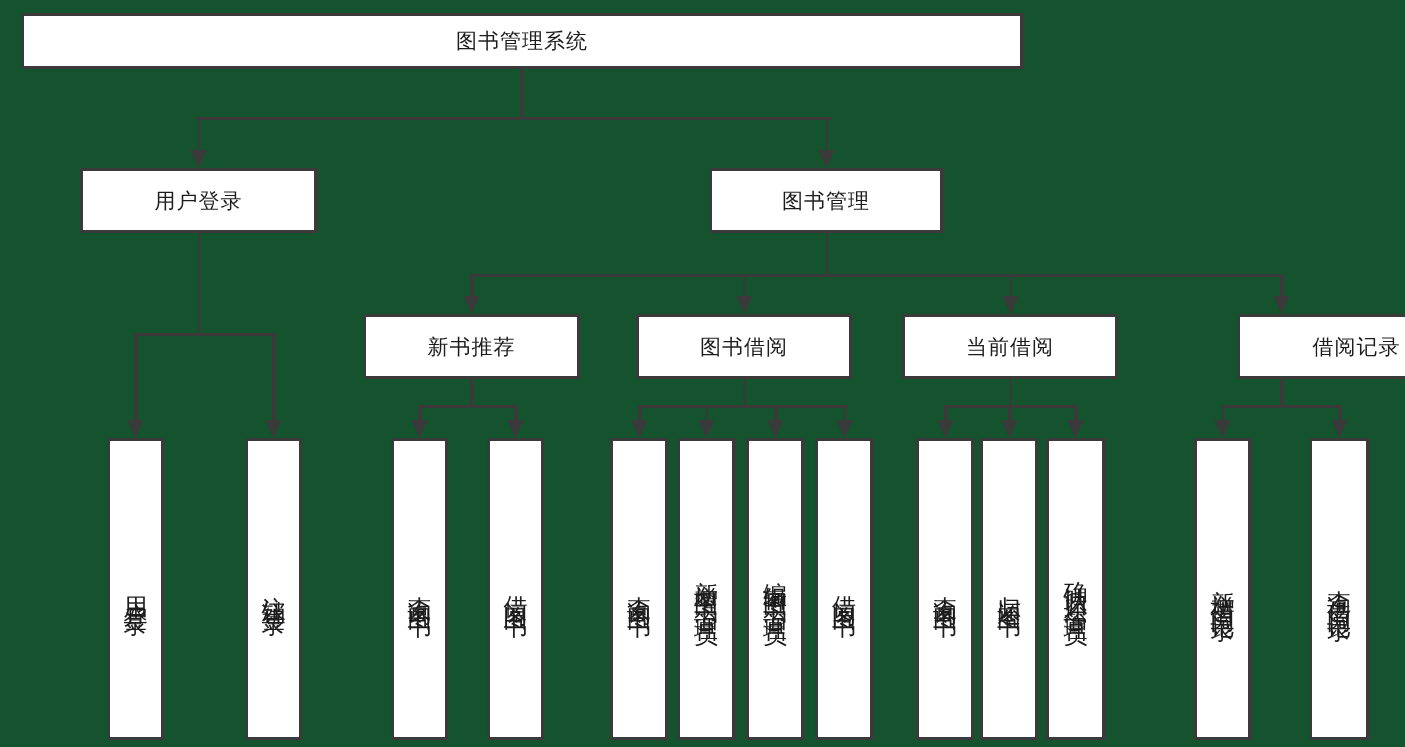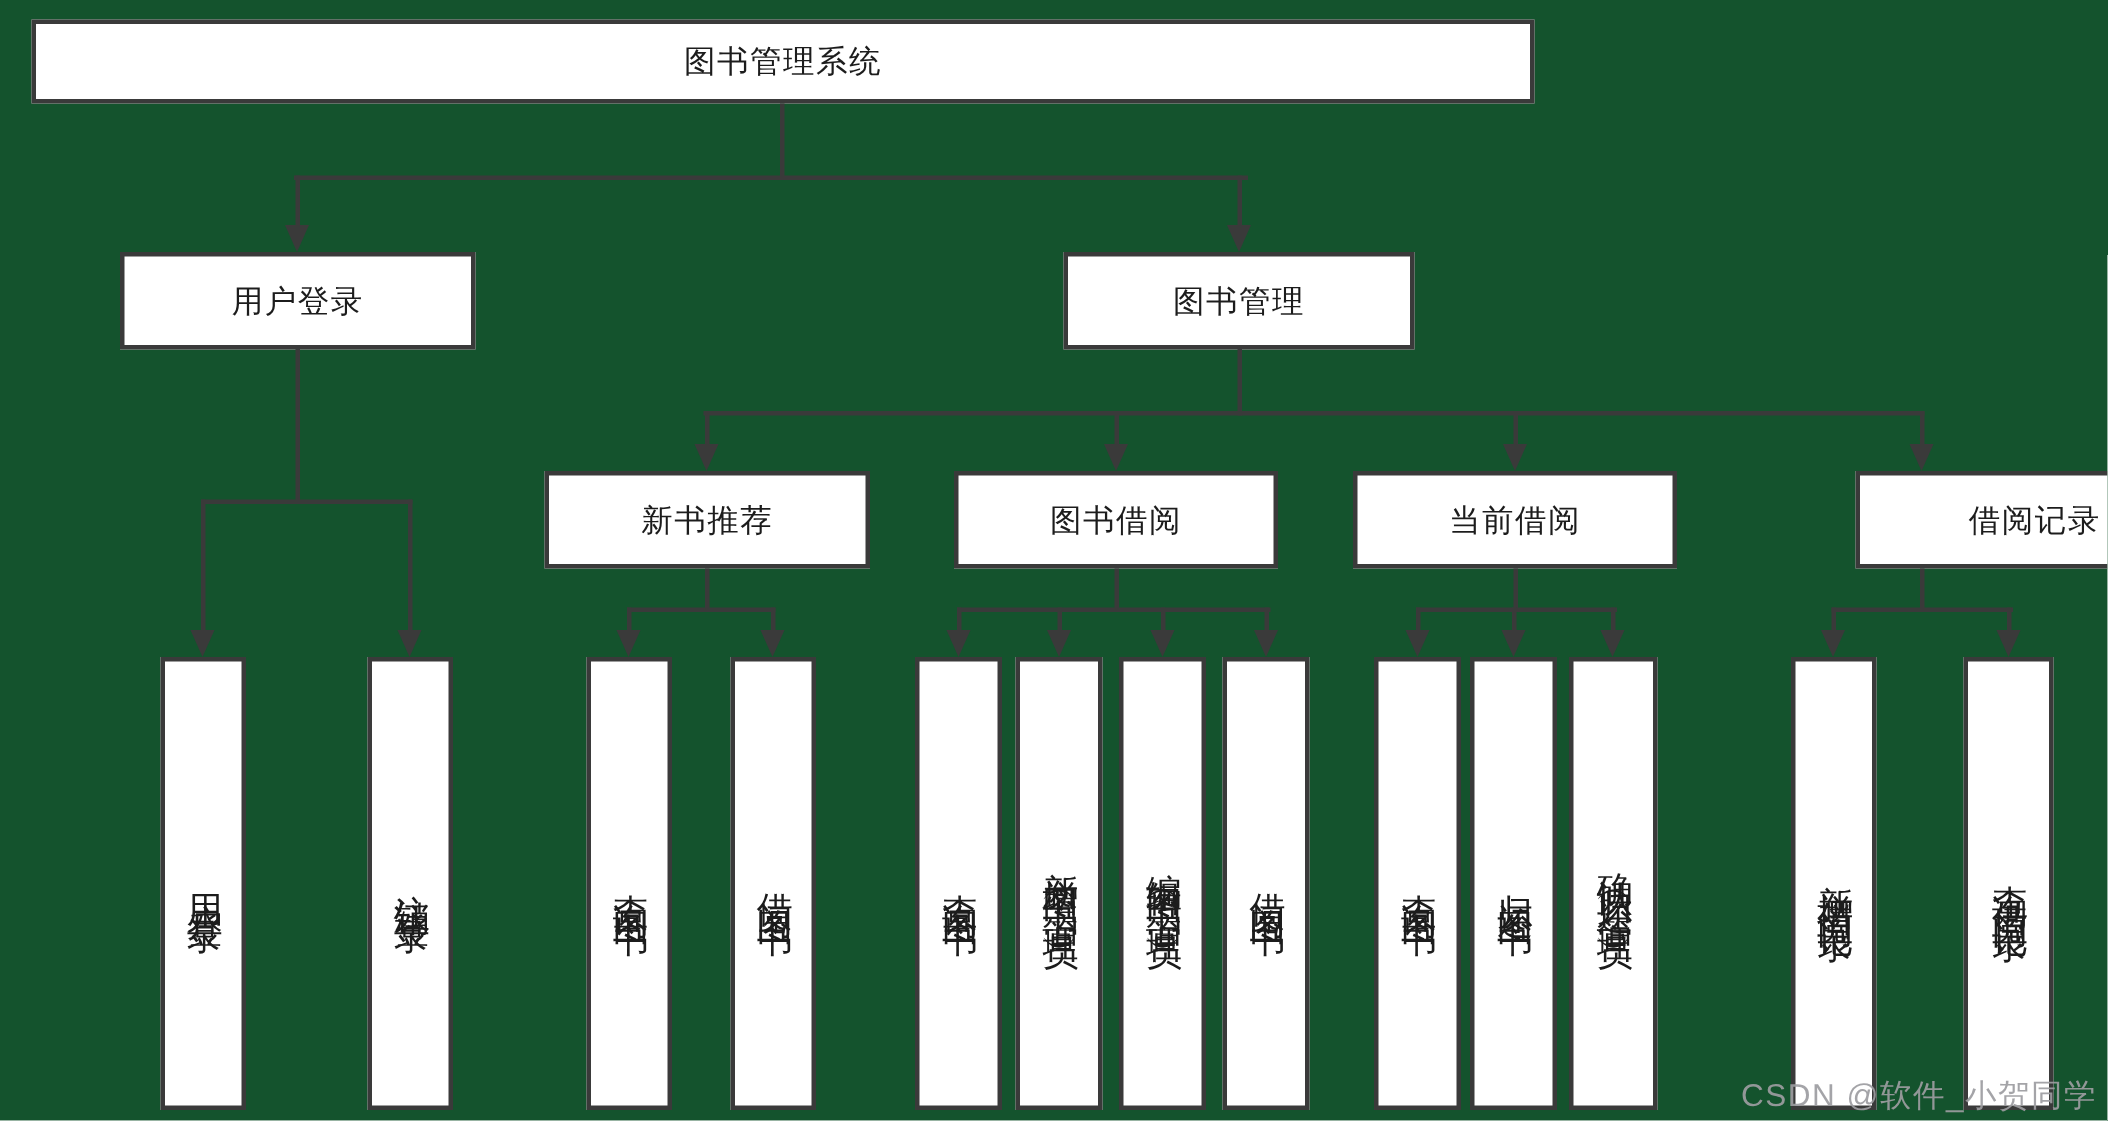--- a/index.html
+++ b/index.html
@@ -118,15 +118,14 @@
   <div class="line" style="left:1074px; top:405px; width:3px; height:17px;"></div>
   <div class="arrow" style="left:1067px; top:420px;"></div>
 
   <div class="line" style="left:1280px; top:379px; width:3px; height:29px;"></div>
   <div class="line" style="left:1221px; top:405px; width:121px; height:3px;"></div>
   <div class="line" style="left:1221px; top:405px; width:3px; height:17px;"></div>
   <div class="arrow" style="left:1214px; top:420px;"></div>
   <div class="line" style="left:1338px; top:405px; width:3px; height:17px;"></div>
   <div class="arrow" style="left:1331px; top:420px;"></div>
 
-  <div class="watermark">CSDN @软件_小贺同学</div>
 
 </div>
 
 </body></html>

